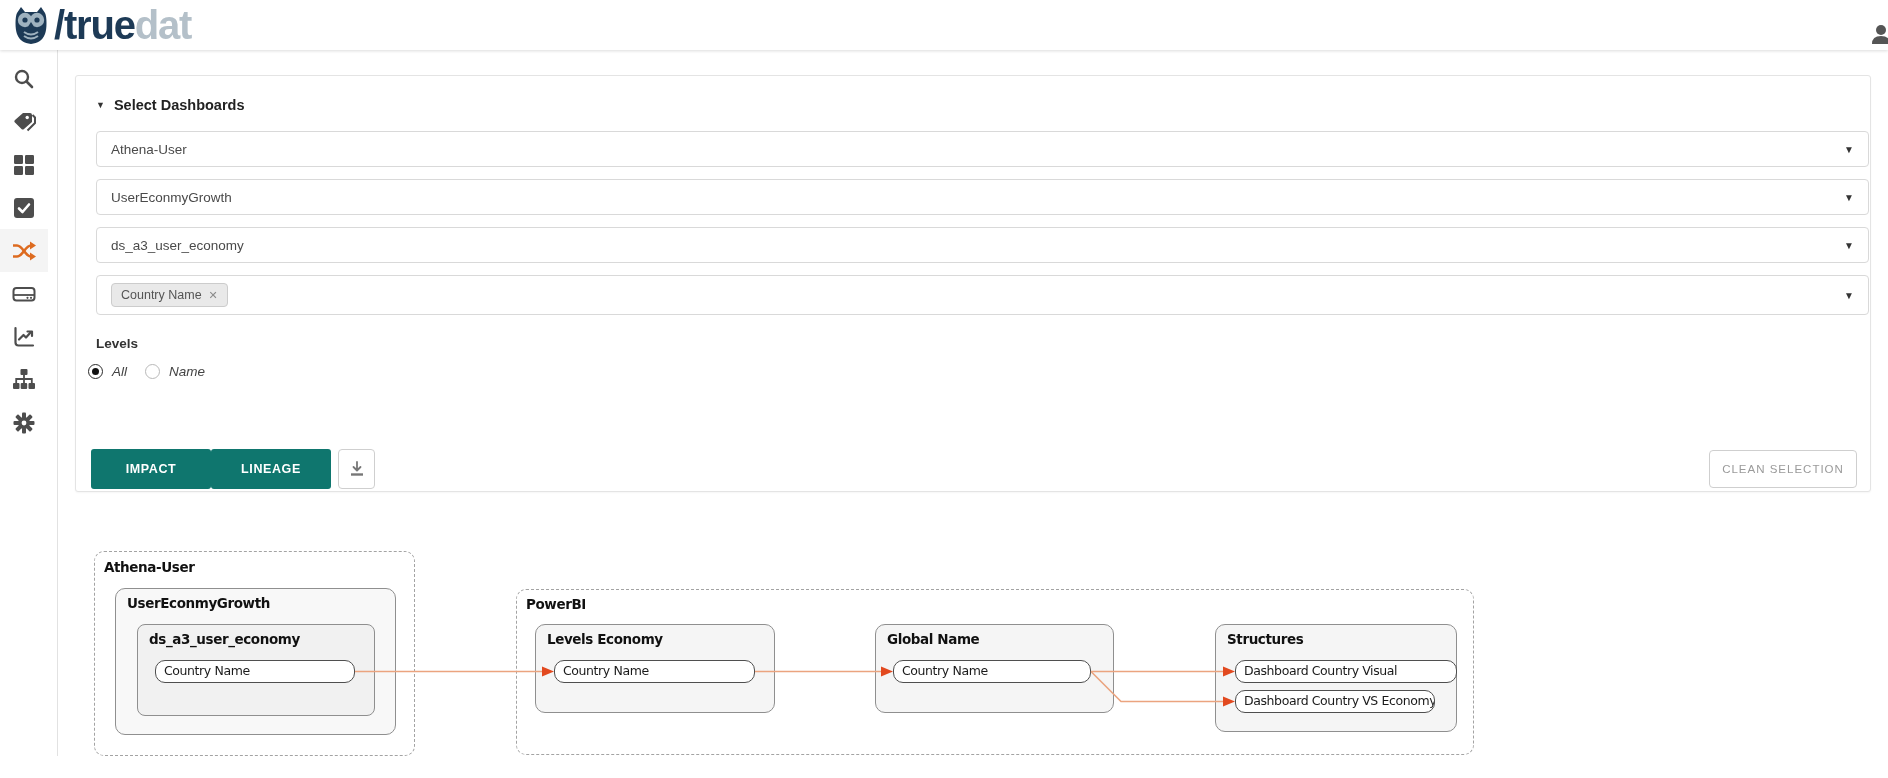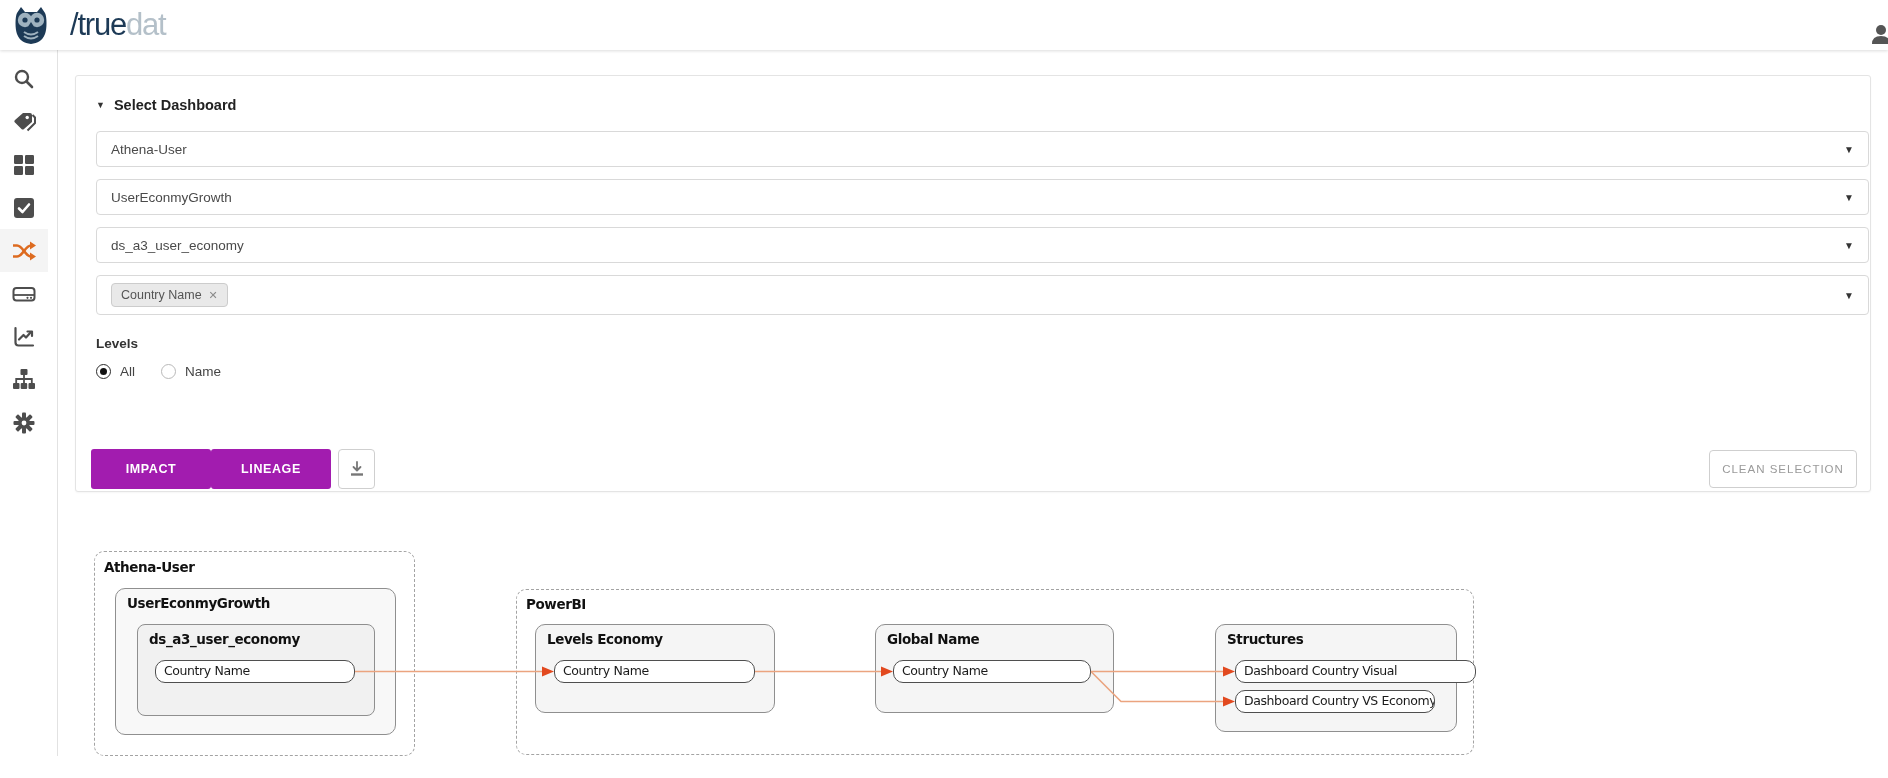--- a/index.html
+++ b/index.html
@@ -3,21 +3,21 @@
 <meta charset="utf-8">
 <style>
   * { margin:0; padding:0; box-sizing:border-box; }
   html,body { width:1888px; height:778px; overflow:hidden; background:#fff;
               font-family:"Liberation Sans", sans-serif; }
 
   
   #header { position:absolute; left:0; top:0; width:1888px; height:50px; background:#fff;
             box-shadow:0 1px 3px rgba(0,0,0,.14); z-index:20; }
   #logo { position:absolute; left:12px; top:5px; height:40px; display:flex; align-items:center; cursor:pointer; }
-  #logo .wordmark { font-weight:normal; font-size:31px; letter-spacing:-1.2px; margin-left:20px; }
+  #logo .wordmark { font-weight:bold; font-size:40px; letter-spacing:-1.2px; margin-left:4px; }
   #logo .wm-dark { color:#1d3a56; }
   #logo .wm-light { color:#b4c0c9; }
   #user-icon { position:absolute; right:-7px; top:24px; }
 
   
   #sidebar { position:absolute; left:0; top:50px; width:48px; height:728px; background:#fff; z-index:10; }
   .side-item { width:48px; height:43px; display:flex; align-items:center; justify-content:center; cursor:pointer; }
   .side-item.active { background:#f4f4f4; }
   #content-divider { position:absolute; left:57px; top:50px; width:1px; height:706px; background:#e2e2e2; }
 
@@ -28,33 +28,33 @@
   #panel-title-row .caret { font-size:9px; color:#333; }
   #panel-title-row .title { font-size:14.5px; font-weight:bold; color:#222; }
   .dd { position:absolute; left:20px; width:1773px; height:36px; border:1px solid #d9d9d9; border-radius:4px;
         background:#fff; display:flex; align-items:center; padding:0 14px; cursor:pointer; }
   .dd .dd-value { font-size:13.5px; color:#4a4a4a; }
   .dd .dd-caret { margin-left:auto; color:#333; font-size:10px; }
   .chip { display:inline-flex; align-items:center; background:#e9e9e9; border:1px solid #cccccc;
           border-radius:4px; padding:4px 9px; font-size:12.5px; color:#555; }
   .chip .chip-x { margin-left:7px; color:#8a8a8a; font-size:11px; cursor:pointer; }
   #levels-label { position:absolute; left:20px; top:260px; font-size:13.5px; font-weight:bold; color:#333; }
-  #radio-row { position:absolute; left:20px; top:288px; display:flex; align-items:center; gap:26px; }
+  #radio-row { position:absolute; left:12px; top:288px; display:flex; align-items:center; gap:18px;font-style:italic; }
   .radio-opt { display:flex; align-items:center; gap:9px; cursor:pointer; }
   .radio-circle { width:15px; height:15px; border-radius:50%; border:1.5px solid #b9b9b9; background:#fff;
                   display:flex; align-items:center; justify-content:center; }
   .radio-circle.checked { border-color:#2b2b2b; }
   .radio-circle.checked::after { content:""; width:7px; height:7px; border-radius:50%; background:#111; }
   .radio-label { font-size:13.5px; color:#444; }
   #depth-select { position:absolute; left:20px; top:325px; width:1773px; height:37px; border:1px solid #d9d9d9;
                   border-radius:4px; font-size:13.5px; color:#444; padding:0 14px; outline:none;
                   font-family:"Liberation Sans", sans-serif; }
   #depth-select::placeholder { color:#c2c2c2; }
   #button-row { position:absolute; left:15px; top:373px; width:1766px; display:flex; align-items:center; }
-  .btn-navy { width:120px; height:40px; background:#a21caf; color:#fff; border:none; border-radius:3px;
+  .btn-navy { width:120px; height:40px; background:#0f766e; color:#fff; border:none; border-radius:3px;
               font-size:12.5px; font-weight:bold; letter-spacing:.6px; cursor:pointer;
               font-family:"Liberation Sans", sans-serif; }
   .btn-navy + .btn-navy { margin-left:0; }
   #download-btn { width:37px; height:40px; background:#fff; border:1px solid #cfcfcf; border-radius:4px;
                   margin-left:7px; cursor:pointer; display:flex; align-items:center; justify-content:center; }
   #clean-btn { margin-left:auto; width:148px; height:38px; background:#fff; border:1px solid #cfcfcf;
                border-radius:4px; color:#9a9a9a; font-size:11.5px; letter-spacing:1px; cursor:pointer;
                font-family:"Liberation Sans", sans-serif; }
 
   
@@ -169,21 +169,21 @@
       </g>
       <circle r="2.4" fill="#fff"></circle>
     </svg>
   </div>
 </div>
 <div id="content-divider"></div>
 
 <div id="panel">
   <div id="panel-title-row">
     <span class="caret">▼</span>
-    <span class="title">Select Dashboard</span>
+    <span class="title">Select Dashboards</span>
   </div>
 
   <div class="dd" style="top:55px">
     <span class="dd-value">Athena-User</span>
     <span class="dd-caret">▼</span>
   </div>
   <div class="dd" style="top:103px">
     <span class="dd-value">UserEconmyGrowth</span>
     <span class="dd-caret">▼</span>
   </div>
@@ -244,21 +244,21 @@
   <div class="g-group" style="left:535px; top:624px; width:240px; height:89px; background:#f5f5f5"></div>
   <div class="g-group-label" style="left:547px; top:631px">Levels Economy</div>
   <div class="g-node" style="left:554px; top:660px; width:201px">Country Name</div>
 
   <div class="g-group" style="left:875px; top:624px; width:239px; height:89px; background:#f5f5f5"></div>
   <div class="g-group-label" style="left:887px; top:631px">Global Name</div>
   <div class="g-node" style="left:893px; top:660px; width:198px">Country Name</div>
 
   <div class="g-group" style="left:1215px; top:624px; width:242px; height:108px; background:#f5f5f5"></div>
   <div class="g-group-label" style="left:1227px; top:631px">Structures</div>
-  <div class="g-node" style="left:1235px; top:660px; width:241px">Dashboard Country Visual</div>
+  <div class="g-node" style="left:1235px; top:660px; width:222px">Dashboard Country Visual</div>
   <div class="g-node" style="left:1235px; top:690px; width:200px">Dashboard Country VS Economy</div>
 
   <svg id="edges">
     <g stroke="#eba47f" stroke-width="1.6" fill="none">
       <path d="M355 671.5 H542"></path>
       <path d="M755 671.5 H881"></path>
       <path d="M1091 671.5 H1223"></path>
       <path d="M1091 671.5 L1121 701.5 H1223"></path>
     </g>
     <g fill="#e2491f">

